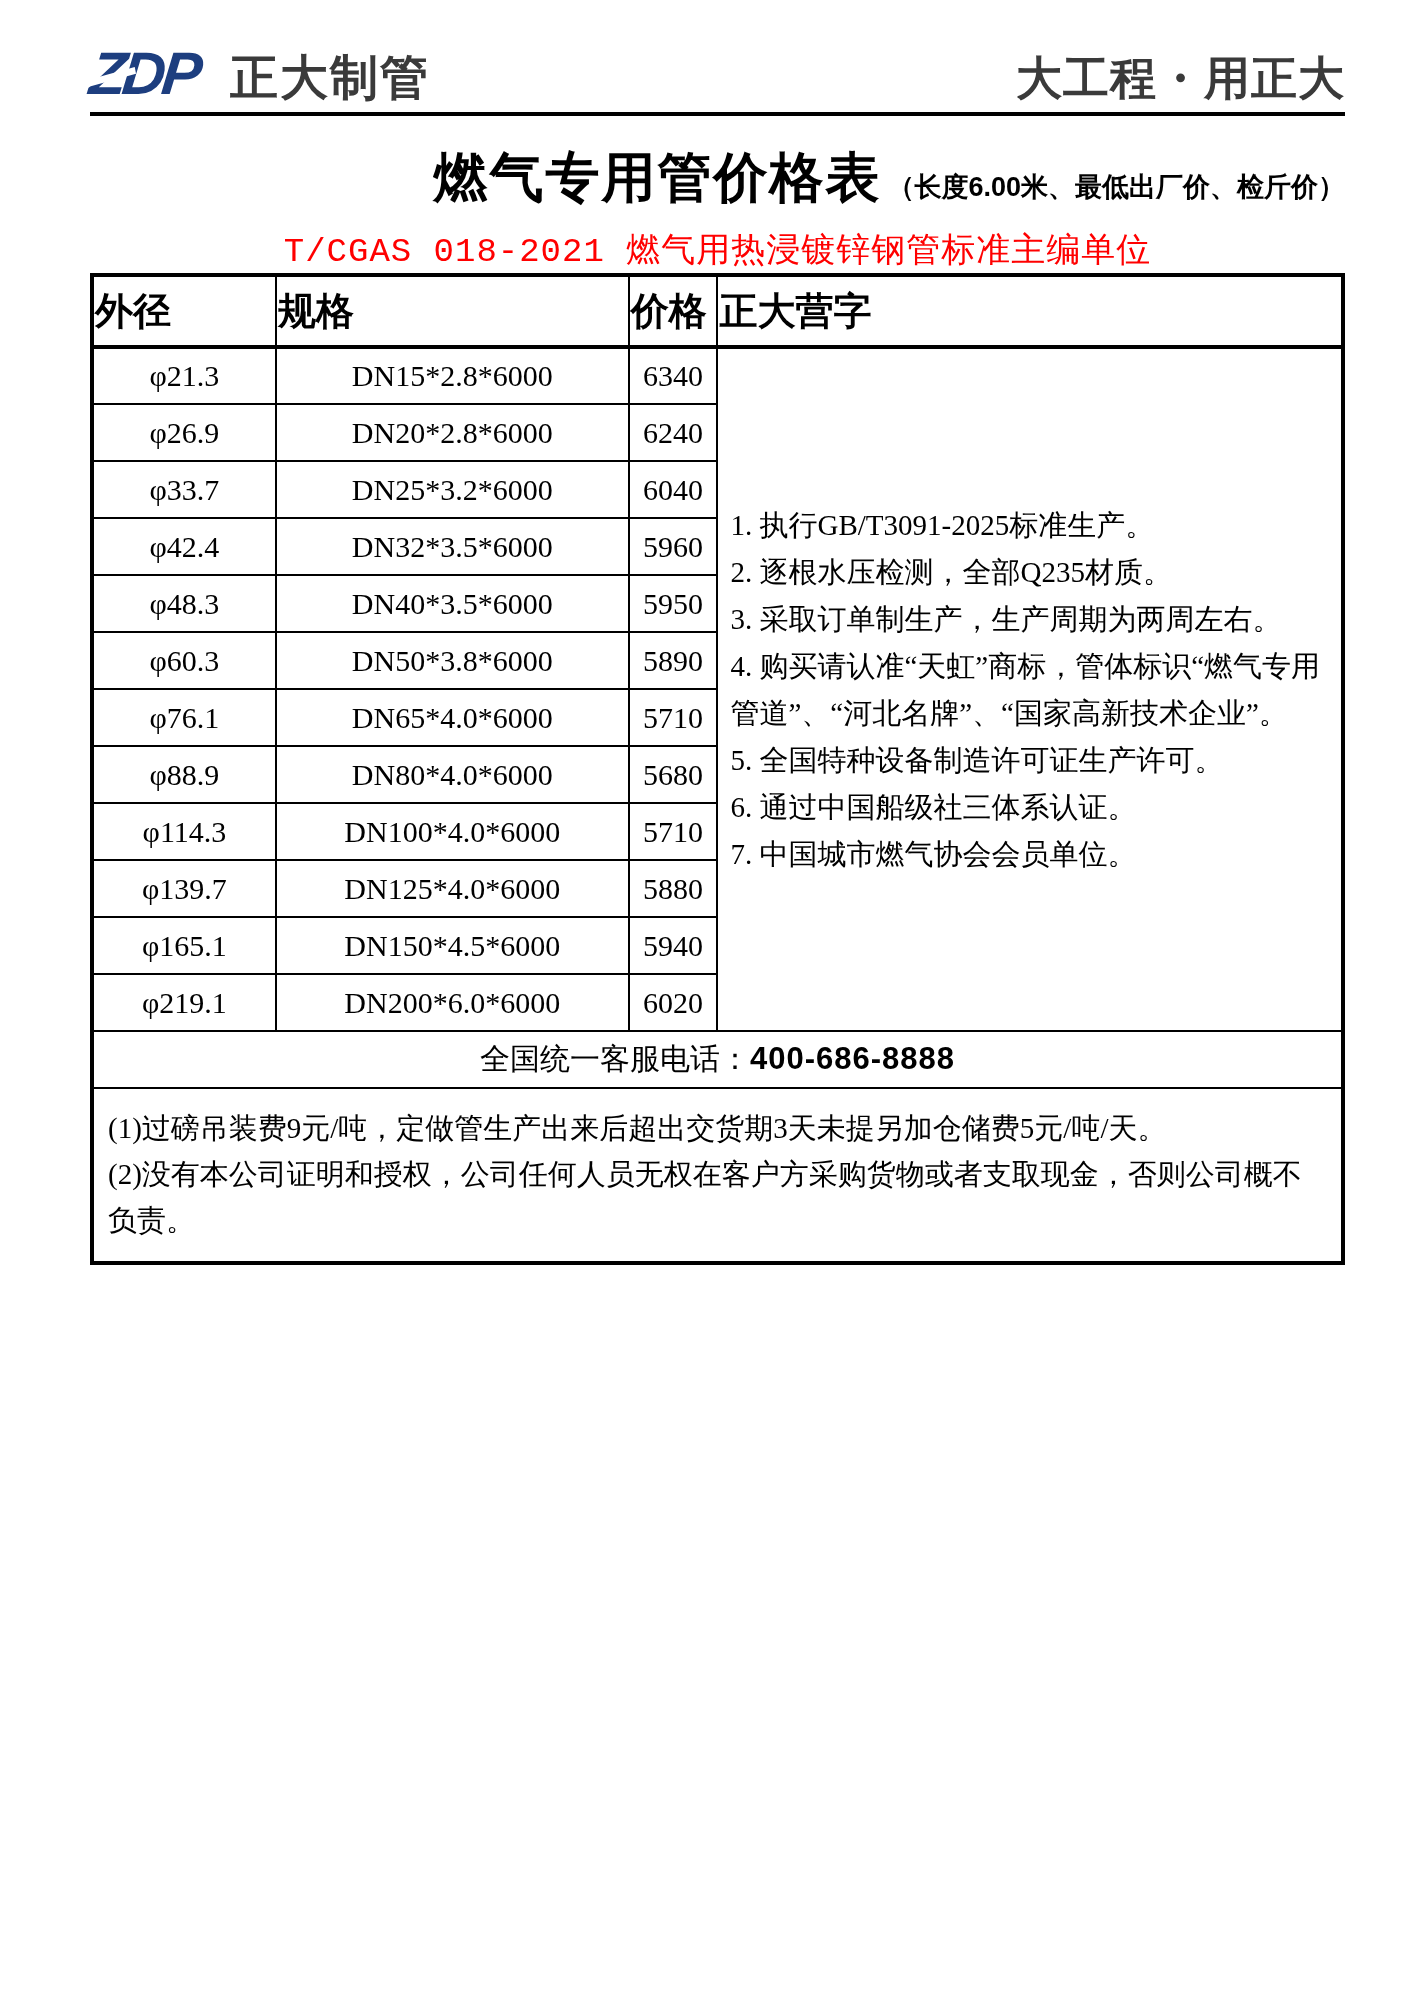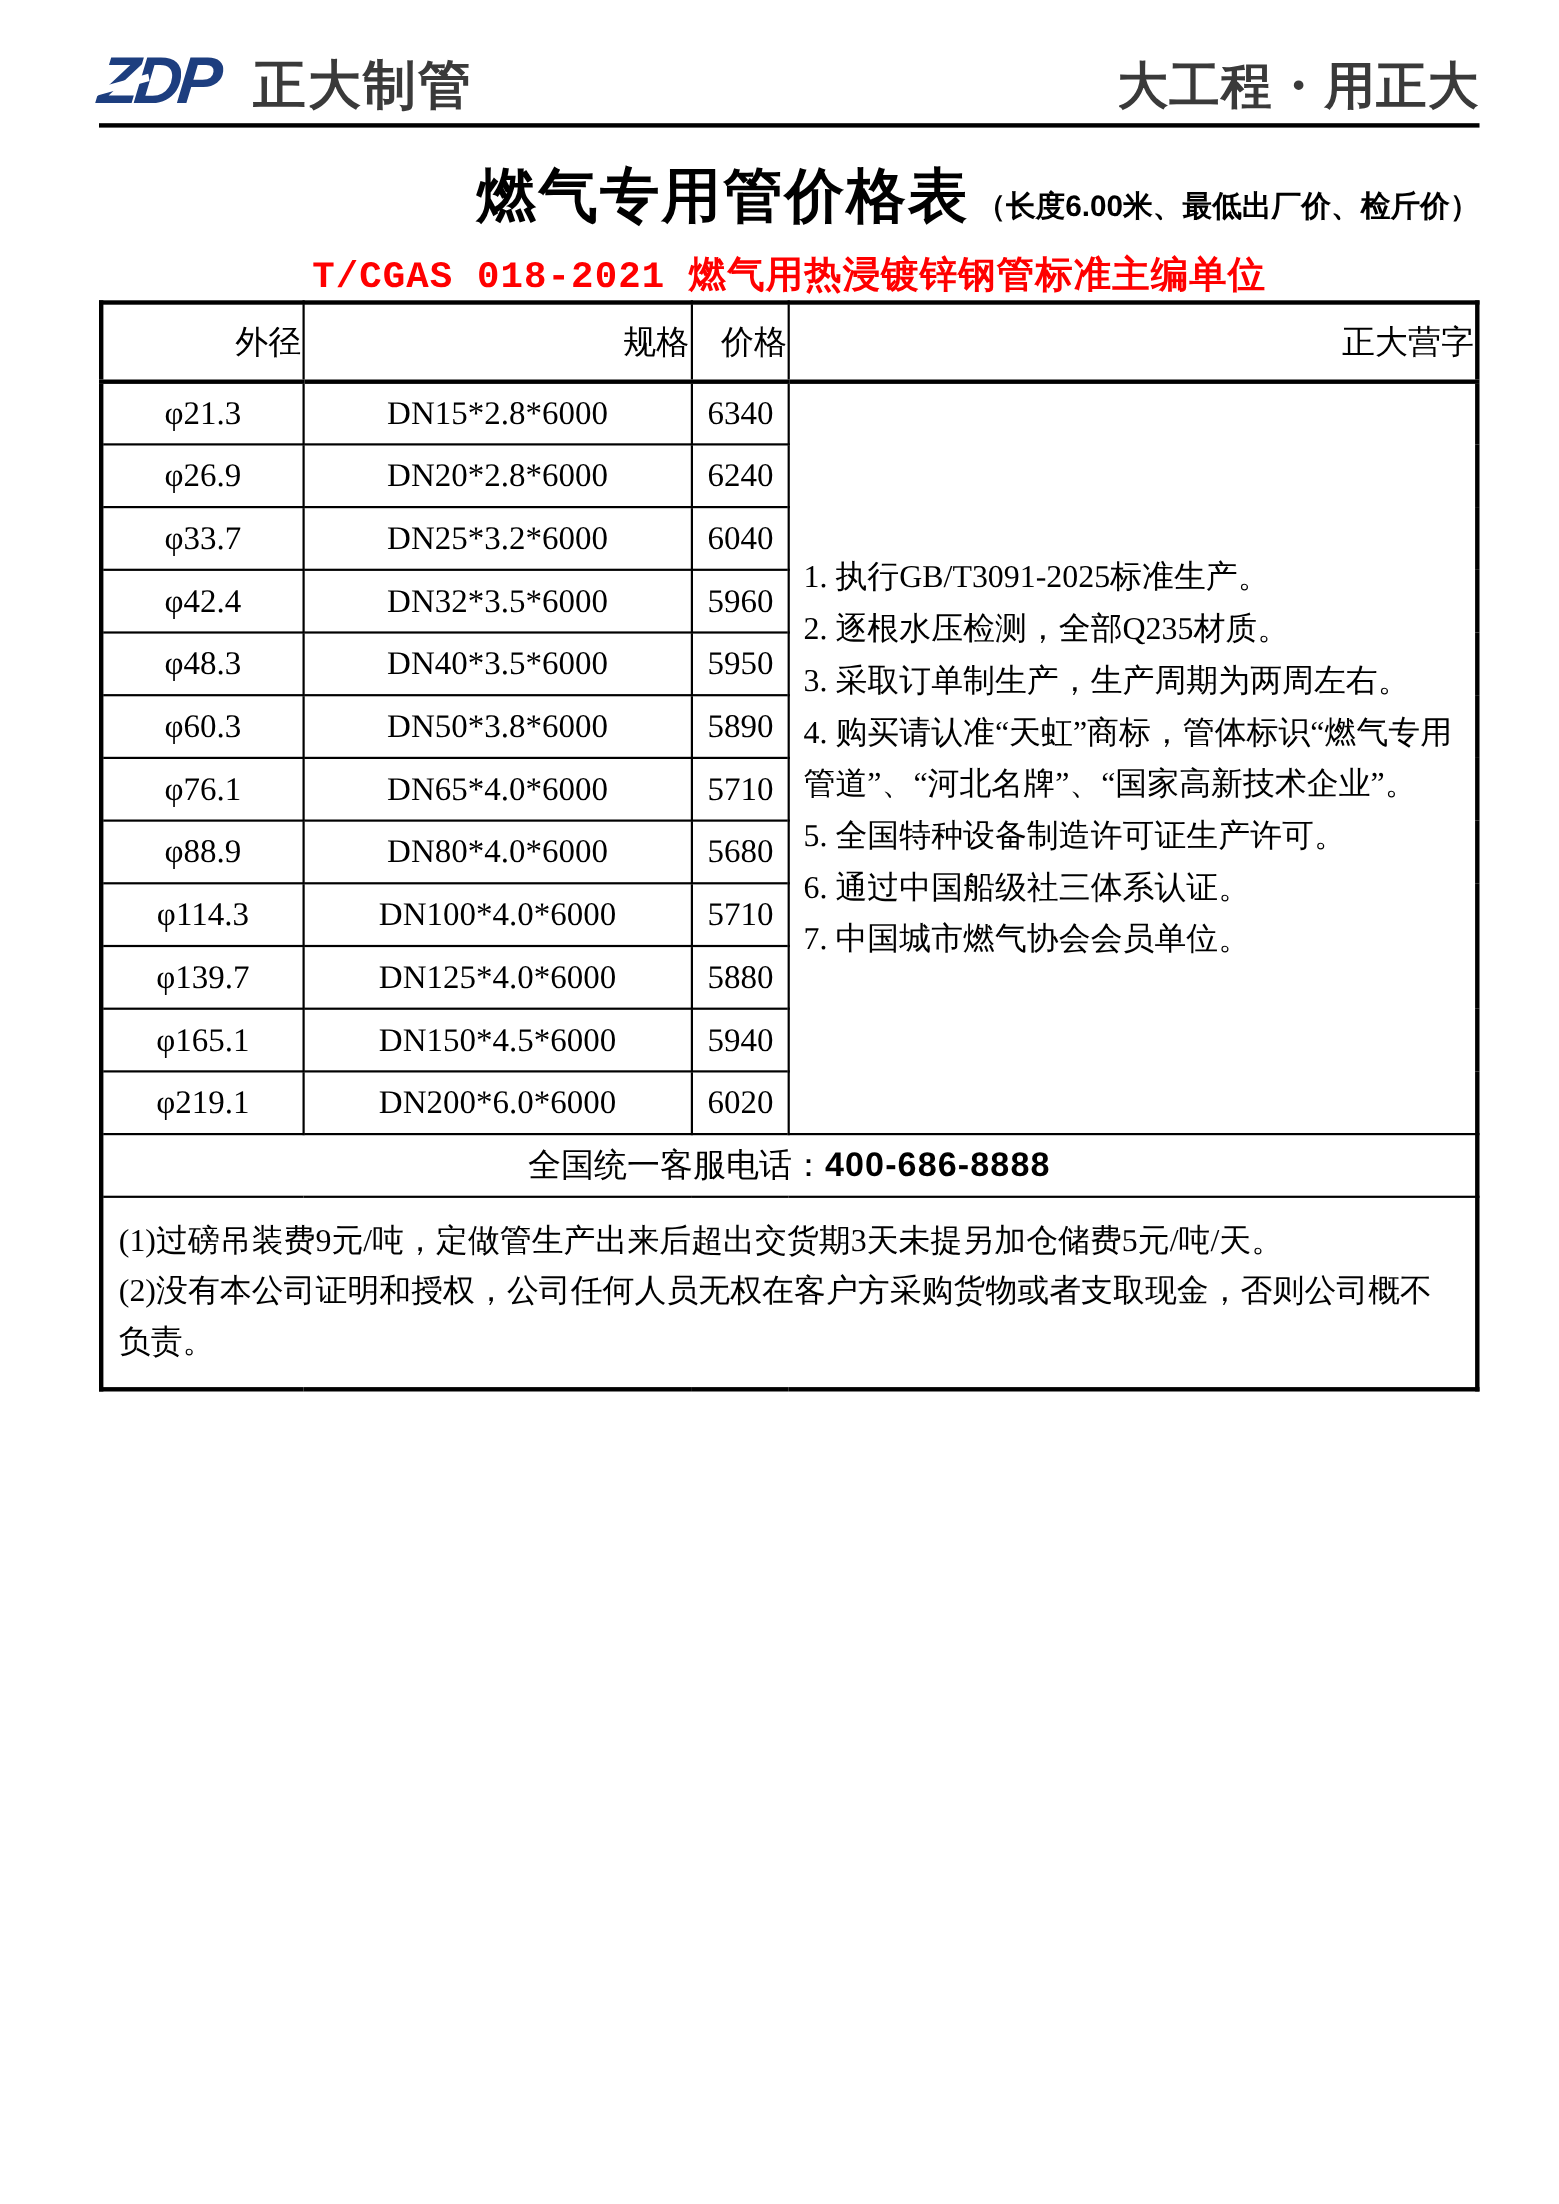--- a/index.html
+++ b/index.html
@@ -32,32 +32,32 @@
   }
   .rule{height:4px;background:#000;margin-top:8px;}
   
   .title-line{text-align:right;margin-top:26px;white-space:nowrap;}
   .title-main{font-size:54px;font-weight:700;letter-spacing:2px;}
   .title-note{
     font-family:"Liberation Sans","DejaVu Sans",sans-serif;
     font-size:27px;font-weight:700;margin-left:6px;
   }
   .red-line{
-    text-align:center;color:#ff0000;font-size:34px;font-weight:700;
+    text-align:center;color:#ff0000;font-size:34px;font-weight:400;
     margin-top:12px;letter-spacing:1px;
     font-family:"Liberation Mono","DejaVu Sans Mono",monospace;
   }
   .doc-line{text-align:right;font-size:28px;margin:14px 4px 10px 0;}
   
   table.price-table{
     width:100%;border-collapse:collapse;border:4px solid #000;table-layout:fixed;
   }
   .price-table th,.price-table td{border:2px solid #000;box-sizing:border-box;}
   .price-table thead th{
-    height:72px;font-size:30px;font-weight:400;text-align:right;vertical-align:middle;
+    height:72px;font-size:38px;font-weight:700;text-align:left;vertical-align:middle;
     border-bottom:4px solid #000;
   }
   .col-od{width:14.7%;}
   .col-spec{width:28.2%;}
   .col-price{width:7.1%;margin-left:42px;}
   .col-notes{width:50%;}
   .price-table tbody td{
     height:57px;font-size:30px;text-align:center;vertical-align:middle;
   }
   td.notes-cell{vertical-align:middle;text-align:left;padding:8px 10px 8px 12px;}

